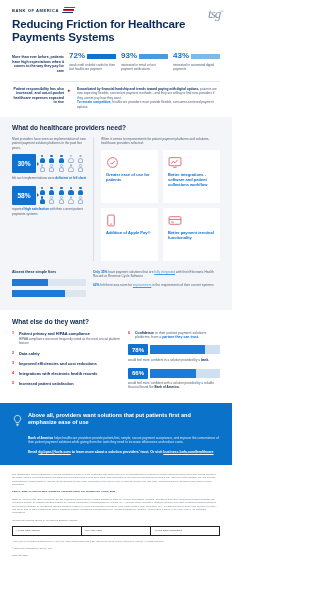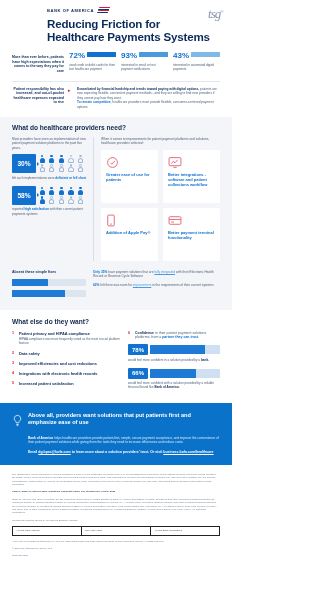--- a/index.html
+++ b/index.html
@@ -4,21 +4,21 @@
 <style>
   html,body{margin:0;padding:0;}
   body{
     width:232px;height:600px;overflow:hidden;background:#ffffff;
     font-family:"Liberation Sans", sans-serif;
     color:#1b2a4a;-webkit-font-smoothing:antialiased;
   }
   .page{width:232px;height:600px;position:relative;background:#fff;}
 
   
-  .header{padding:7px 12px 6px 12px;position:relative;margin-left:35px;}
+  .header{padding:7px 12px 6px 12px;position:relative;}
   .boa-logo{display:flex;align-items:center;gap:3px;}
   .boa-text{font-size:4.1px;font-weight:bold;letter-spacing:.55px;color:#12284c;}
   .boa-flag{width:13px;height:6px;position:relative;display:inline-block;}
   .boa-flag i{position:absolute;display:block;height:1.25px;border-radius:.6px;transform:skewX(-22deg);}
   .boa-flag i:nth-child(1){background:#e01933;width:11px;left:2px;top:0px;}
   .boa-flag i:nth-child(2){background:#0a3a78;width:11px;left:1.3px;top:1.7px;}
   .boa-flag i:nth-child(3){background:#e01933;width:11px;left:.6px;top:3.4px;}
   .boa-flag i:nth-child(4){background:#0a3a78;width:11px;left:0px;top:5.1px;}
   .headline{
     margin-top:5px;font-size:11.6px;line-height:12.6px;font-weight:bold;color:#0b2a5b;
@@ -30,21 +30,21 @@
   }
   .tsg sup{font-size:5px;vertical-align:super;}
 
   
   .stats-strip{display:flex;padding:3px 12px 0 12px;gap:5px;align-items:flex-start;}
   .stats-lead{
     width:52px;flex:0 0 52px;text-align:right;font-size:3.5px;line-height:4.6px;
     font-weight:bold;color:#0b2a5b;padding-top:3px;
   }
   .stat{flex:1;}
-  .stat-top{display:flex;gap:2px;}
+  .stat-top{display:flex;align-items:center;gap:2px;}
   .stat-num{font-size:8px;font-weight:bold;color:#0d6fd1;line-height:8px;}
   .stat-bar{height:5.2px;flex:1;background:#1071ce;border-radius:.5px;}
   .stat-bar.s2{background:#4a9ade;}
   .stat-bar.s3{background:#7fb9e8;}
   .stat-desc{font-size:3.1px;line-height:4.1px;color:#51607a;margin-top:2.5px;}
 
   .divider{height:1px;background:#e3e7ee;margin:7px 12px 0 12px;}
 
   
   .resp-row{display:flex;padding:5px 12px 0 12px;gap:4px;align-items:flex-start;}

